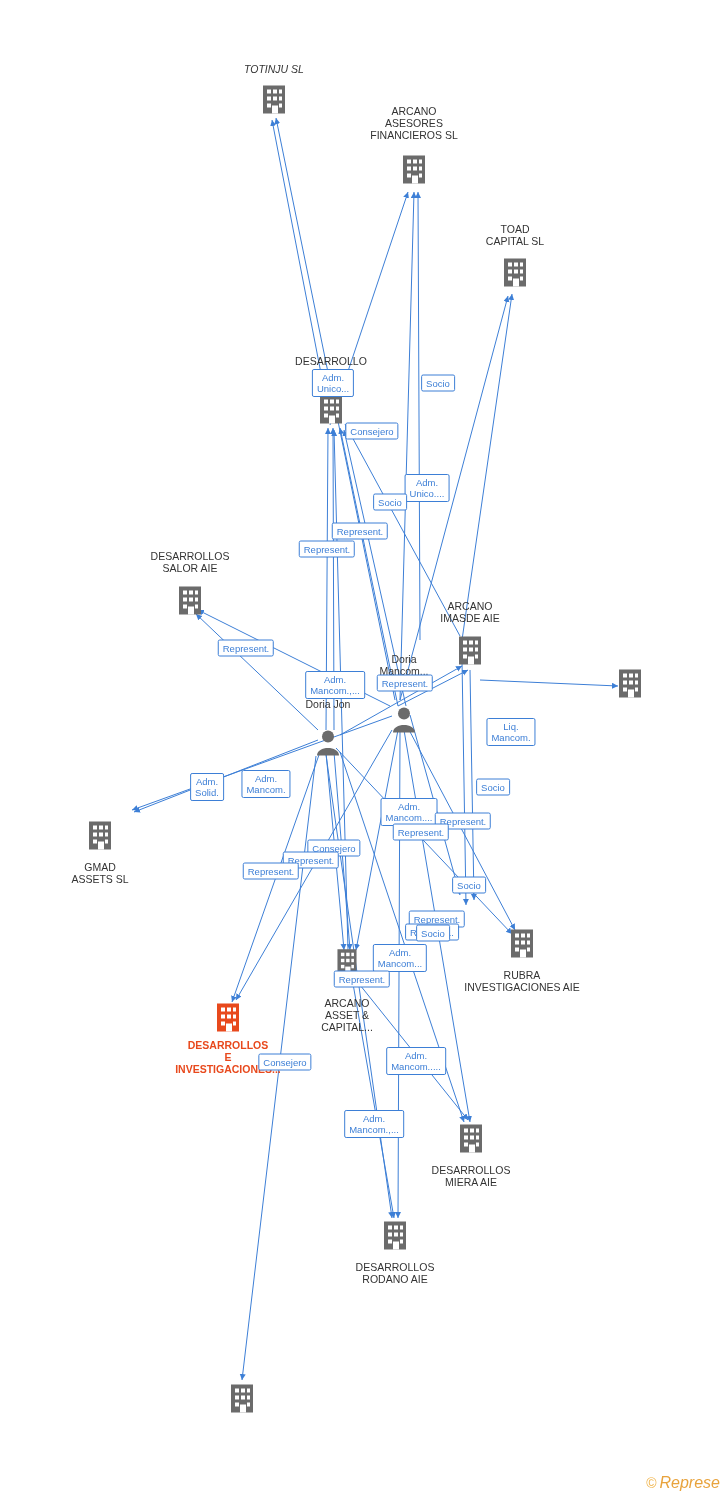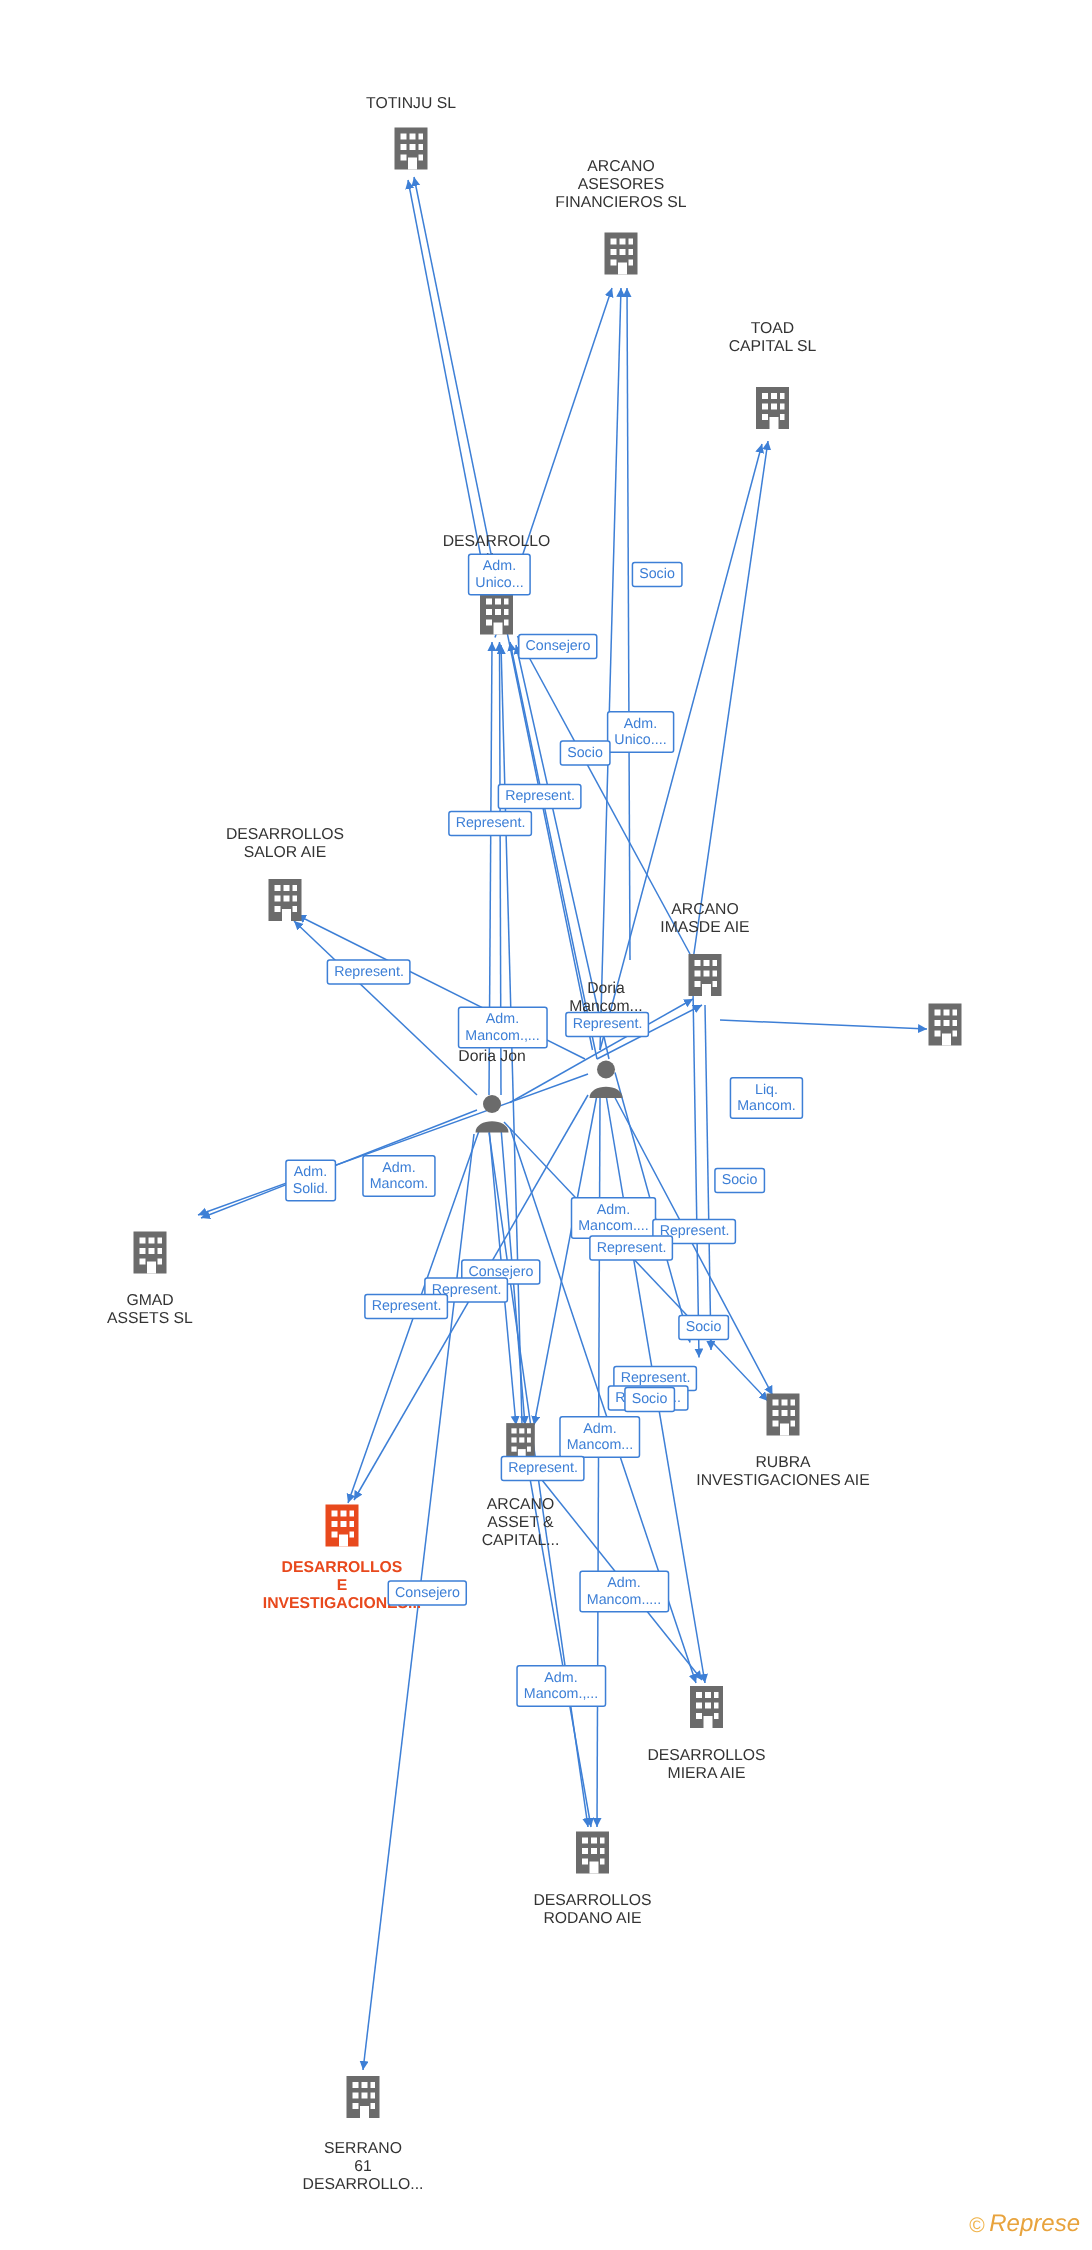--- a/index.html
+++ b/index.html
@@ -109,21 +109,21 @@
             <rect x="8" y="15" width="4" height="4"></rect>
             <rect x="14" y="15" width="4" height="4"></rect>
             <rect x="20" y="15" width="3" height="4"></rect>
             <rect x="8" y="22" width="4" height="4"></rect>
             <rect x="20" y="22" width="3" height="4"></rect>
             <rect x="13" y="24" width="6" height="8"></rect>
           </g>
         </svg>
     </div>
   </div>
-  <div class="node" style="left:274px;top:68px;width:150px;">
+  <div class="node" style="left:274px;top:68px;width:150px;font-style:italic;">
     <div class="label">TOTINJU  SL</div>
   </div>
 
   <div class="node company" style="left:414px;top:170px;">
     <div class="glyph">
       <svg width="30" height="34" viewBox="0 0 30 34">
           <rect x="4" y="4" width="22" height="28" fill="#6b6b6b"></rect>
           <g fill="#fff">
             <rect x="8" y="8" width="4" height="4"></rect>
             <rect x="14" y="8" width="4" height="4"></rect>
@@ -155,21 +155,21 @@
             <rect x="8" y="15" width="4" height="4"></rect>
             <rect x="14" y="15" width="4" height="4"></rect>
             <rect x="20" y="15" width="3" height="4"></rect>
             <rect x="8" y="22" width="4" height="4"></rect>
             <rect x="20" y="22" width="3" height="4"></rect>
             <rect x="13" y="24" width="6" height="8"></rect>
           </g>
         </svg>
     </div>
   </div>
-  <div class="node" style="left:515px;top:224px;width:150px;">
+  <div class="node" style="left:515px;top:234px;width:150px;">
     <div class="label">TOAD
 CAPITAL  SL</div>
   </div>
 
   <div class="node company" style="left:331px;top:410px;">
     <div class="glyph">
       <svg width="30" height="34" viewBox="0 0 30 34">
           <rect x="4" y="4" width="22" height="28" fill="#6b6b6b"></rect>
           <g fill="#fff">
             <rect x="8" y="8" width="4" height="4"></rect>
@@ -431,25 +431,20 @@
             <rect x="20" y="8" width="3" height="4"></rect>
             <rect x="8" y="15" width="4" height="4"></rect>
             <rect x="14" y="15" width="4" height="4"></rect>
             <rect x="20" y="15" width="3" height="4"></rect>
             <rect x="8" y="22" width="4" height="4"></rect>
             <rect x="20" y="22" width="3" height="4"></rect>
             <rect x="13" y="24" width="6" height="8"></rect>
           </g>
         </svg>
     </div>
-  </div>
-  <div class="node" style="left:242px;top:1443px;width:140px;">
-    <div class="label">SERRANO
-61
-DESARROLLO...</div>
   </div>
 
   <div class="chip" style="left:333px;top:383px;">Adm.
 Unico...</div>
   <div class="chip" style="left:438px;top:383px;">Socio</div>
   <div class="chip" style="left:372px;top:431px;">Consejero</div>
   <div class="chip" style="left:427px;top:488px;">Adm.
 Unico....</div>
   <div class="chip" style="left:390px;top:502px;">Socio</div>
   <div class="chip" style="left:360px;top:531px;">Represent.</div>

